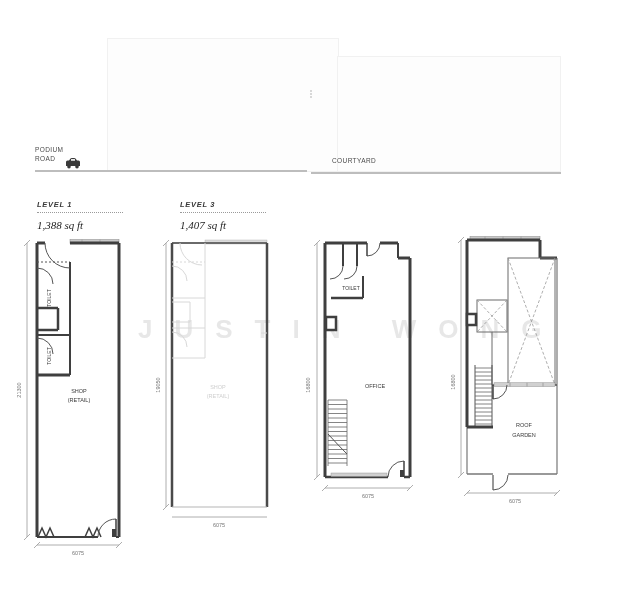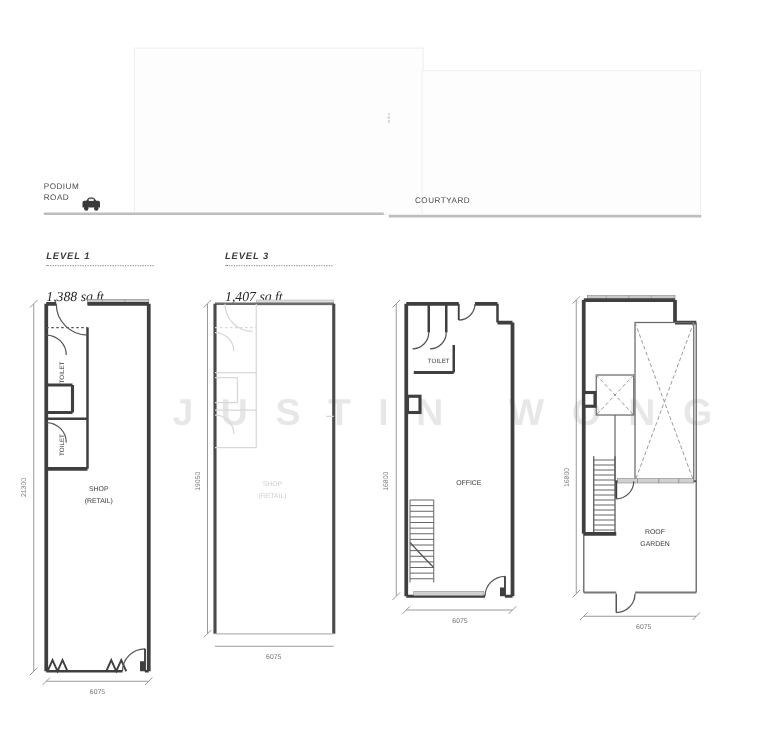--- a/index.html
+++ b/index.html
@@ -5,27 +5,27 @@
   html,body{margin:0;padding:0;background:#ffffff;}
   #sheet{position:relative;width:621px;height:600px;background:#ffffff;overflow:hidden;
          font-family:"Liberation Sans",sans-serif;}
   .abs{position:absolute;}
   
   .site-label{font-size:6.5px;line-height:8.5px;color:#4a4a4a;letter-spacing:.4px;}
   .ground-line{height:1.5px;background:#bdbdbd;}
   .faint-rect{border:1px solid #f1f1f1;background:#fdfdfd;}
   .faint-mark{width:0;height:8px;border-left:2px dotted #d8d8d8;}
   
-  .watermark{font-size:30px;letter-spacing:22px;color:rgba(60,60,60,0.12);
+  .watermark{font-size:26px;letter-spacing:22px;color:rgba(60,60,60,0.12);
              white-space:nowrap;font-weight:bold;}
   
   .plan-header{width:92px;}
   .plan-title{font-size:7.5px;font-weight:bold;color:#3a3a3a;letter-spacing:.7px;font-style:italic;}
   .dotline{margin-top:2px;width:86px;border-bottom:1px dotted #9a9a9a;height:1px;}
-  .plan-area{margin-top:19px;font-size:11px;font-style:italic;color:#262626;
+  .plan-area{margin-top:6px;font-size:11px;font-style:italic;color:#262626;
              font-family:"Liberation Serif",serif;}
   
   svg{display:block;}
   svg text{font-family:"Liberation Sans",sans-serif;fill:#3a3a3a;}
   .wall{stroke:#3f3f3f;fill:none;}
   .thin{stroke:#555;fill:none;}
   .ghost{stroke:#d8d8d8;fill:none;}
   .dim{stroke:#999;fill:none;}
   .dimtxt{fill:#777;font-size:5.5px;}
   .roomtxt{font-size:5.5px;fill:#3a3a3a;}

